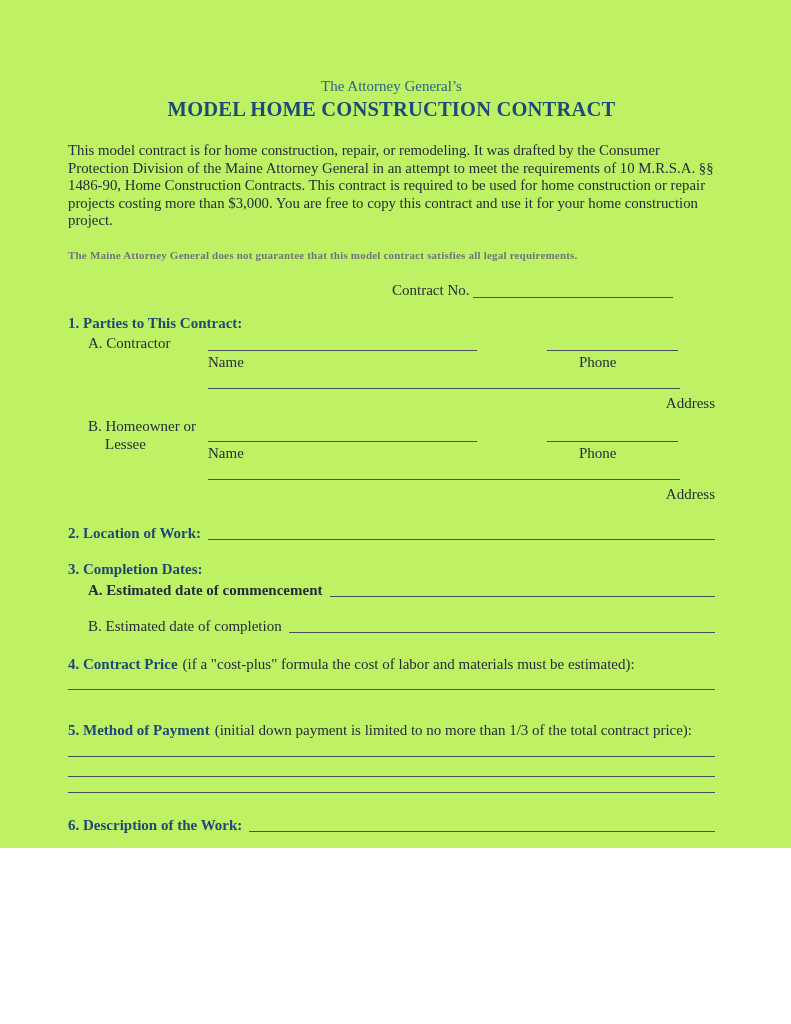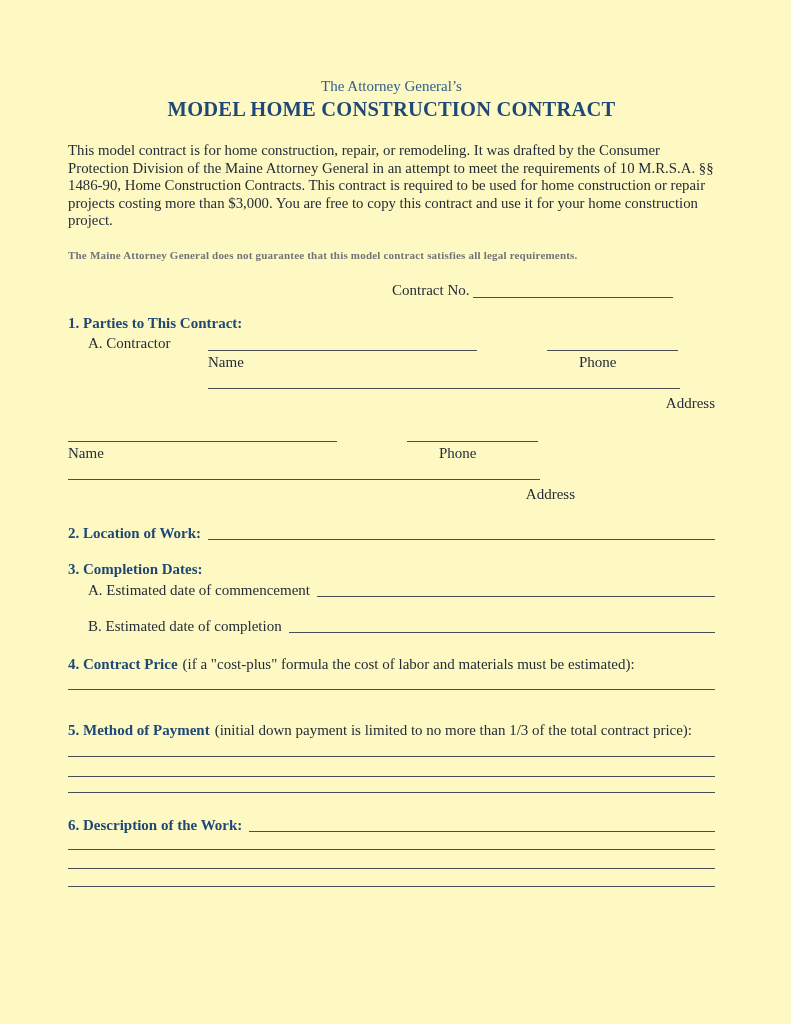--- a/index.html
+++ b/index.html
@@ -5,21 +5,21 @@
   :root{
     --blue:#1e4876;
     --blue2:#2d5f8e;
     --ink:#242c38;
     --gray:#71757a;
     --line:#4a4e52;
   }
   *{ box-sizing:border-box; }
   html,body{ margin:0; padding:0; background:#ffffff; }
   .page{
-    width:791px; height:1024px; position:relative; background:#fef9c3;
+    width:791px; height:848px; position:relative; background:#bef264;
     font-family:"Liberation Serif","DejaVu Serif",serif;
     color:var(--ink); overflow:hidden;
   }
   .content{ position:absolute; left:68px; top:0; width:647px; }
 
   .doc-header{ margin-top:78px; text-align:center; }
   .subtitle{ font-size:15px; line-height:16px; color:var(--blue2); }
   .title{ font-size:20.5px; line-height:24px; font-weight:bold; color:var(--blue);
           margin:3px 0 0; letter-spacing:0.2px; }
 
@@ -51,21 +51,21 @@
   .phone-blank{ margin-left:70px; width:131px; height:17px; vertical-align:baseline; }
   .party-b .name-blank,.party-b .phone-blank{ height:25px; }
   .np-labels{ display:flex; margin-top:3px; line-height:17px;gap:32px; }
   .np-labels .n{ width:339px; }
   .addr-blank{ display:block; width:472px; height:18px; border-bottom:1.5px solid var(--line); }
   .addr-label{ margin-top:6px; line-height:16px;text-align:right; }
 
   #sec2{ margin-top:22px;text-align:center; }
   #sec3{ margin-top:17px; }
   .sub-row{ padding-left:20px; }
-  #sec3 .row-a{ margin-top:3px; }
+  #sec3 .row-a{ margin-top:3px;font-weight:bold; }
   #sec3 .row-b{ margin-top:17px; }
   #sec4{ margin-top:19px; }
   .hr{ height:0; border-bottom:1.5px solid var(--line); width:647px; }
   #sec4-line{ margin-top:15px; }
   #sec5{ margin-top:31px; }
   #sec5-line1{ margin-top:16px; }
   #sec5-line2{ margin-top:19px; }
   #sec5-line3{ margin-top:15px; }
   #sec6{ margin-top:23px; }
   #sec6-line1{ margin-top:14px; }
@@ -104,20 +104,24 @@
         <div class="np-labels">
           <span class="n">Name</span>
           <span class="p">Phone</span>
         </div>
         <span class="addr-blank"></span>
         <div class="addr-label">Address</div>
       </div>
     </div>
 
     <div class="party party-b">
+      <div class="party-label">
+        <div>B. Homeowner or</div>
+        <div class="l2">Lessee</div>
+      </div>
       <div class="party-fields">
         <div class="np-row">
           <span class="blank name-blank"></span>
           <span class="blank phone-blank"></span>
         </div>
         <div class="np-labels">
           <span class="n">Name</span>
           <span class="p">Phone</span>
         </div>
         <span class="addr-blank"></span>

